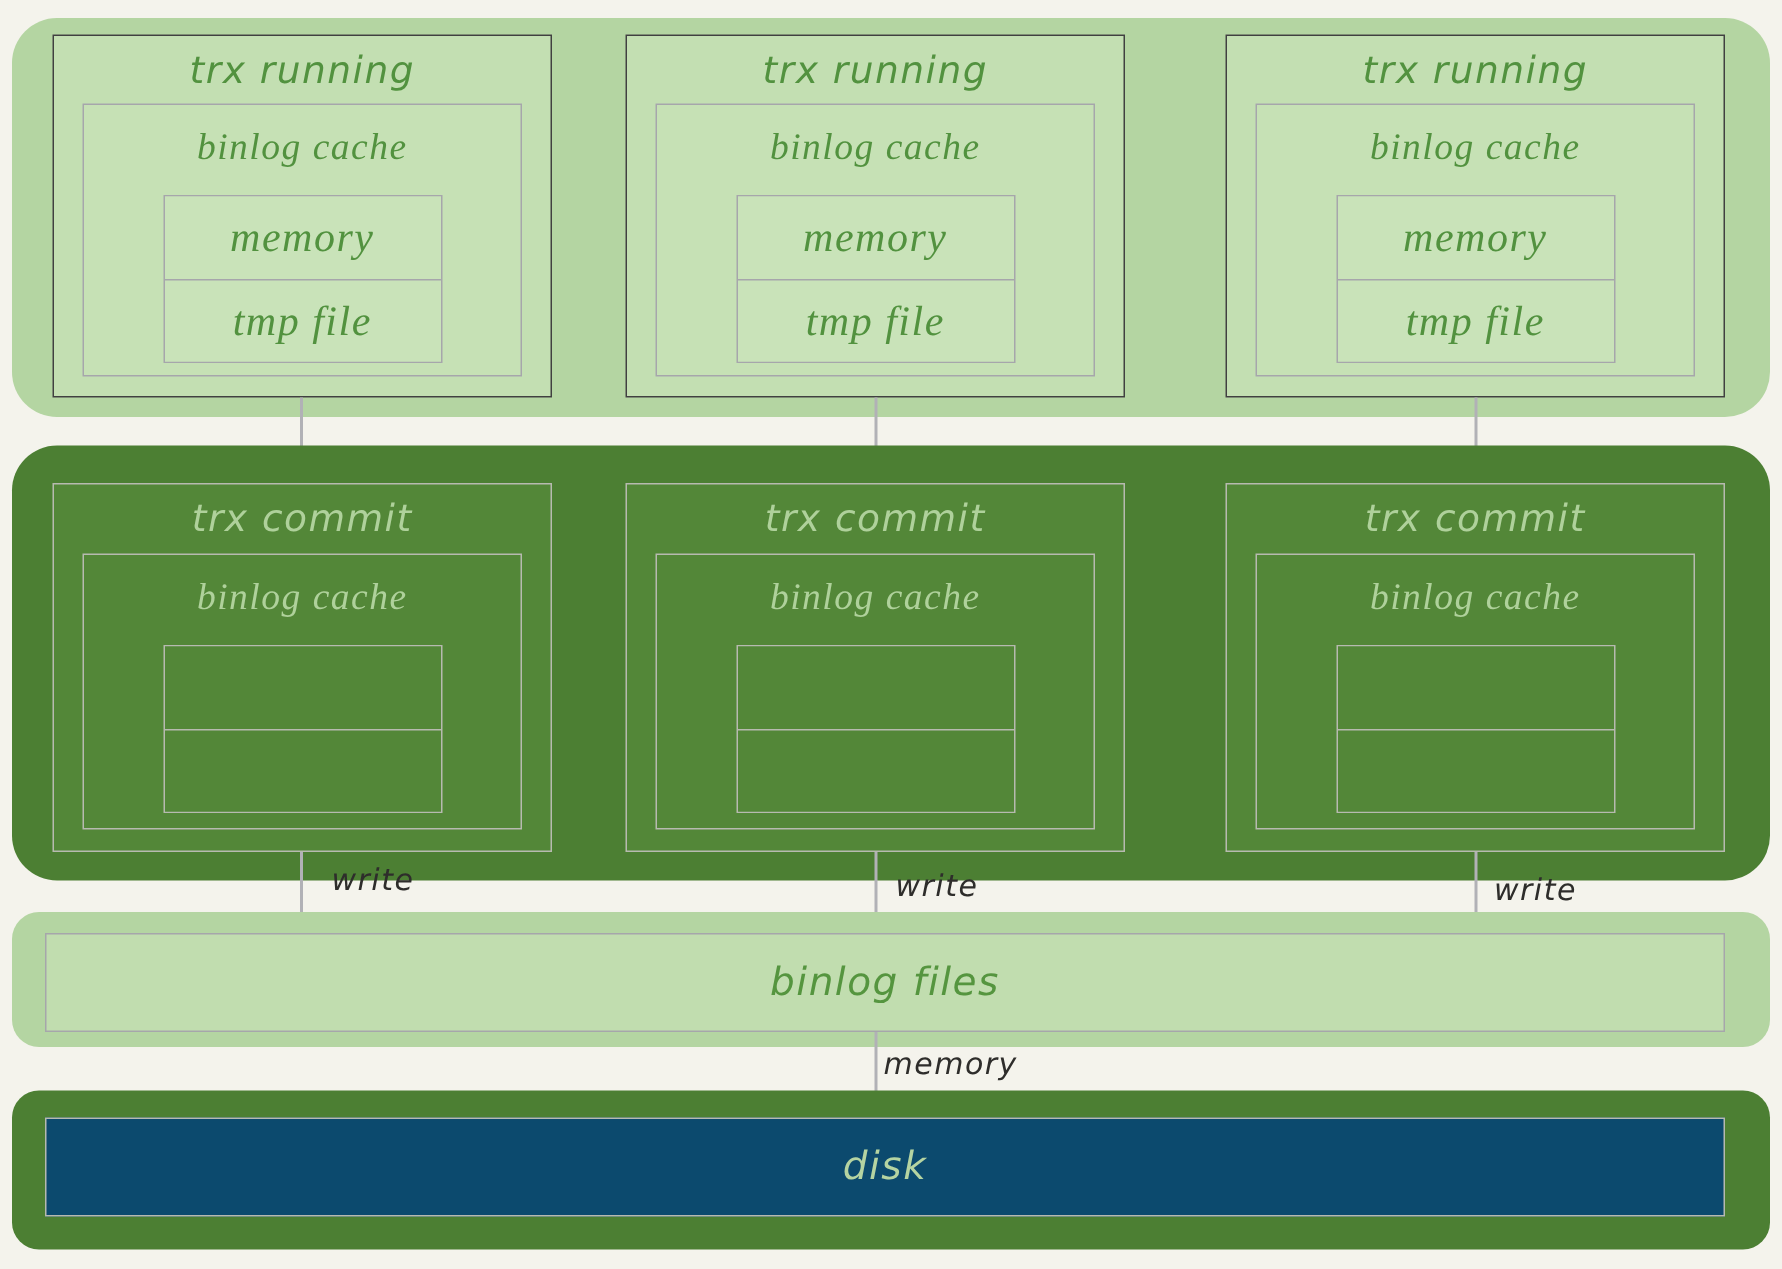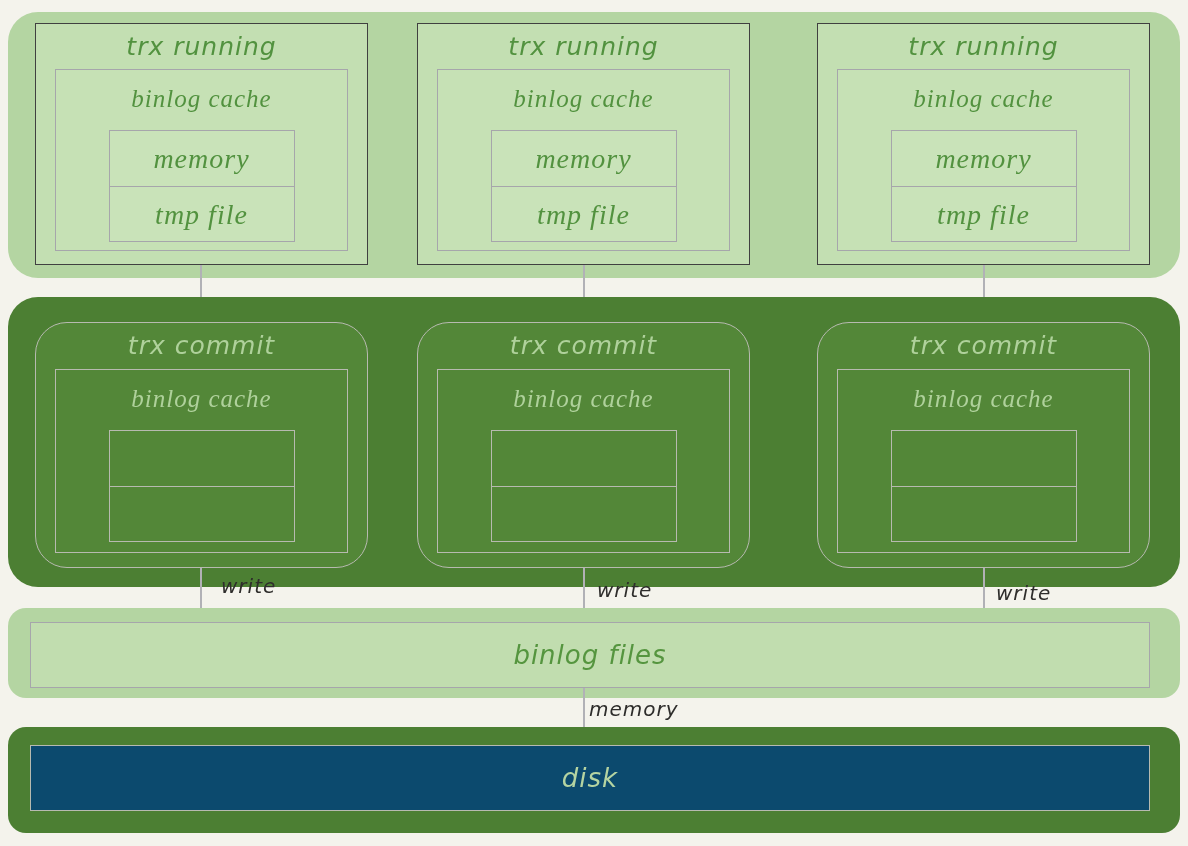--- a/index.html
+++ b/index.html
@@ -22,21 +22,21 @@
   .band-top{top:12px;height:266px;border-radius:30px;display:flex;padding:11px 0 0 27px;}
   .band-commit{top:297px;height:290px;border-radius:30px;display:flex;padding:25px 0 0 27px;}
   .band-files{top:608px;height:90px;border-radius:18px;}
   .band-disk{top:727px;height:106px;border-radius:18px;}
   
   .trx-box{
     width:333px;box-sizing:border-box;
     border:1px solid #404040;
   }
   .band-top .trx-box{height:242px;background:#c3dfb2;}
-  .band-commit .trx-box{height:246px;background:#538738;border-color:#b7bab0;border-radius:32px;}
+  .band-commit .trx-box{height:246px;background:#538738;border-color:#b7bab0;}
   .col-2{margin-left:49px;}
   .col-3{margin-left:67px;}
   .box-title{
     text-align:center;
     font-size:25px;
     color:#52923f;
     line-height:45px;
     white-space:nowrap;
   }
   .band-commit .box-title{color:#afd19b;line-height:46px;}

